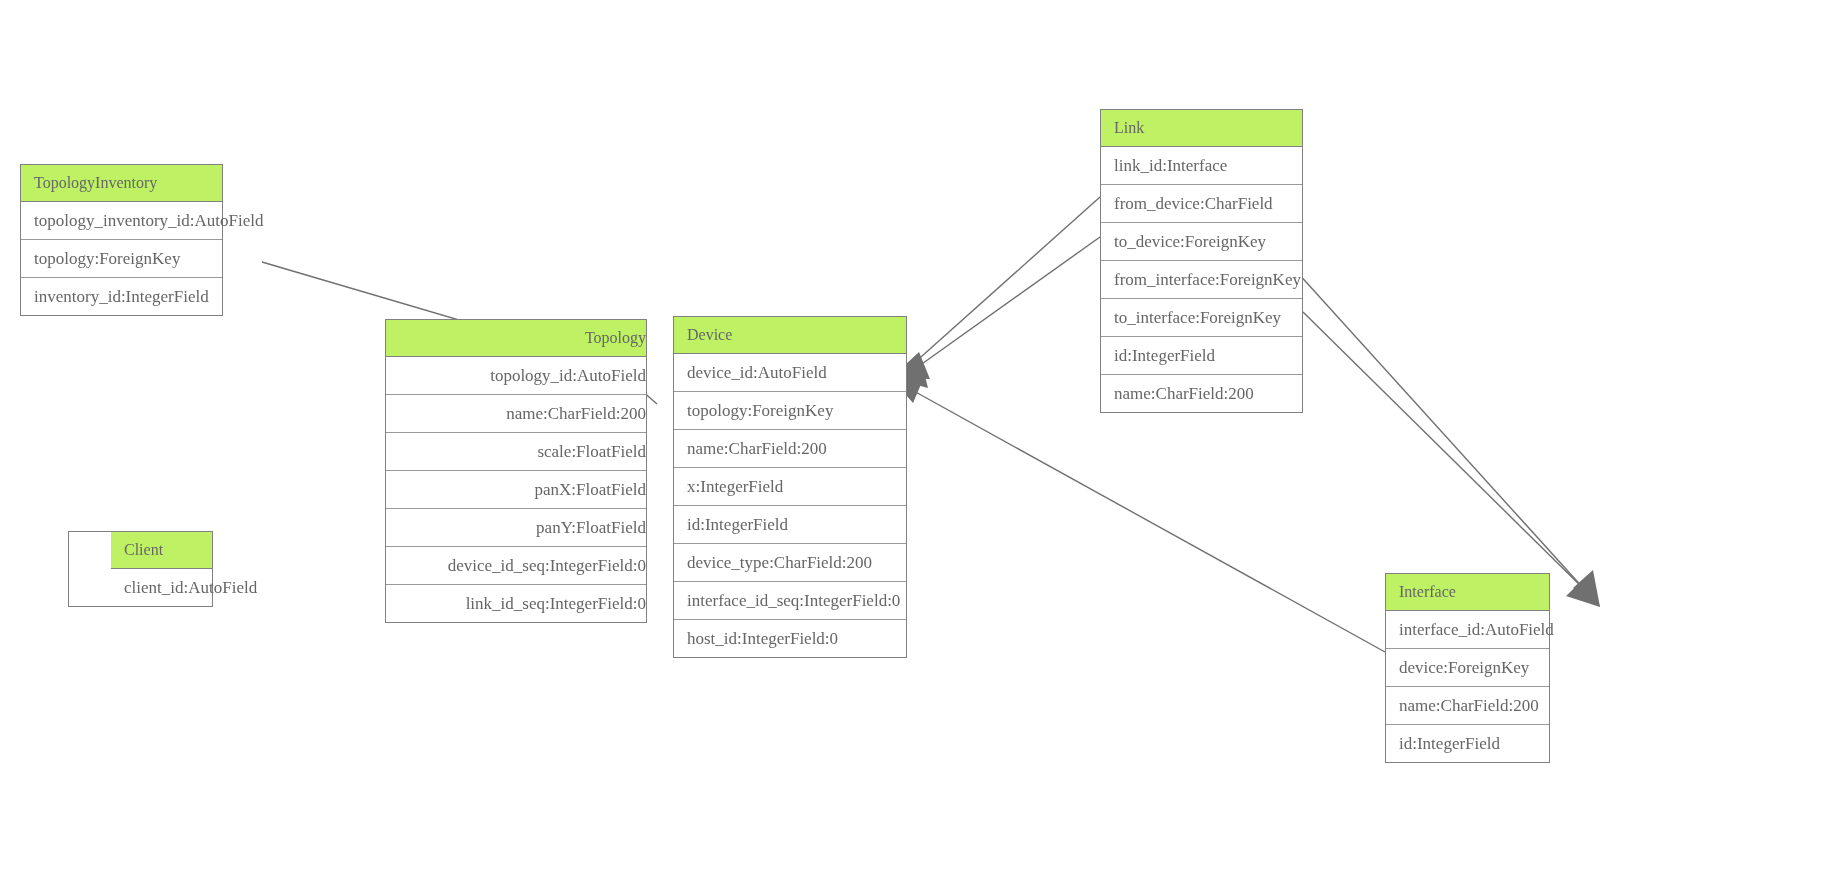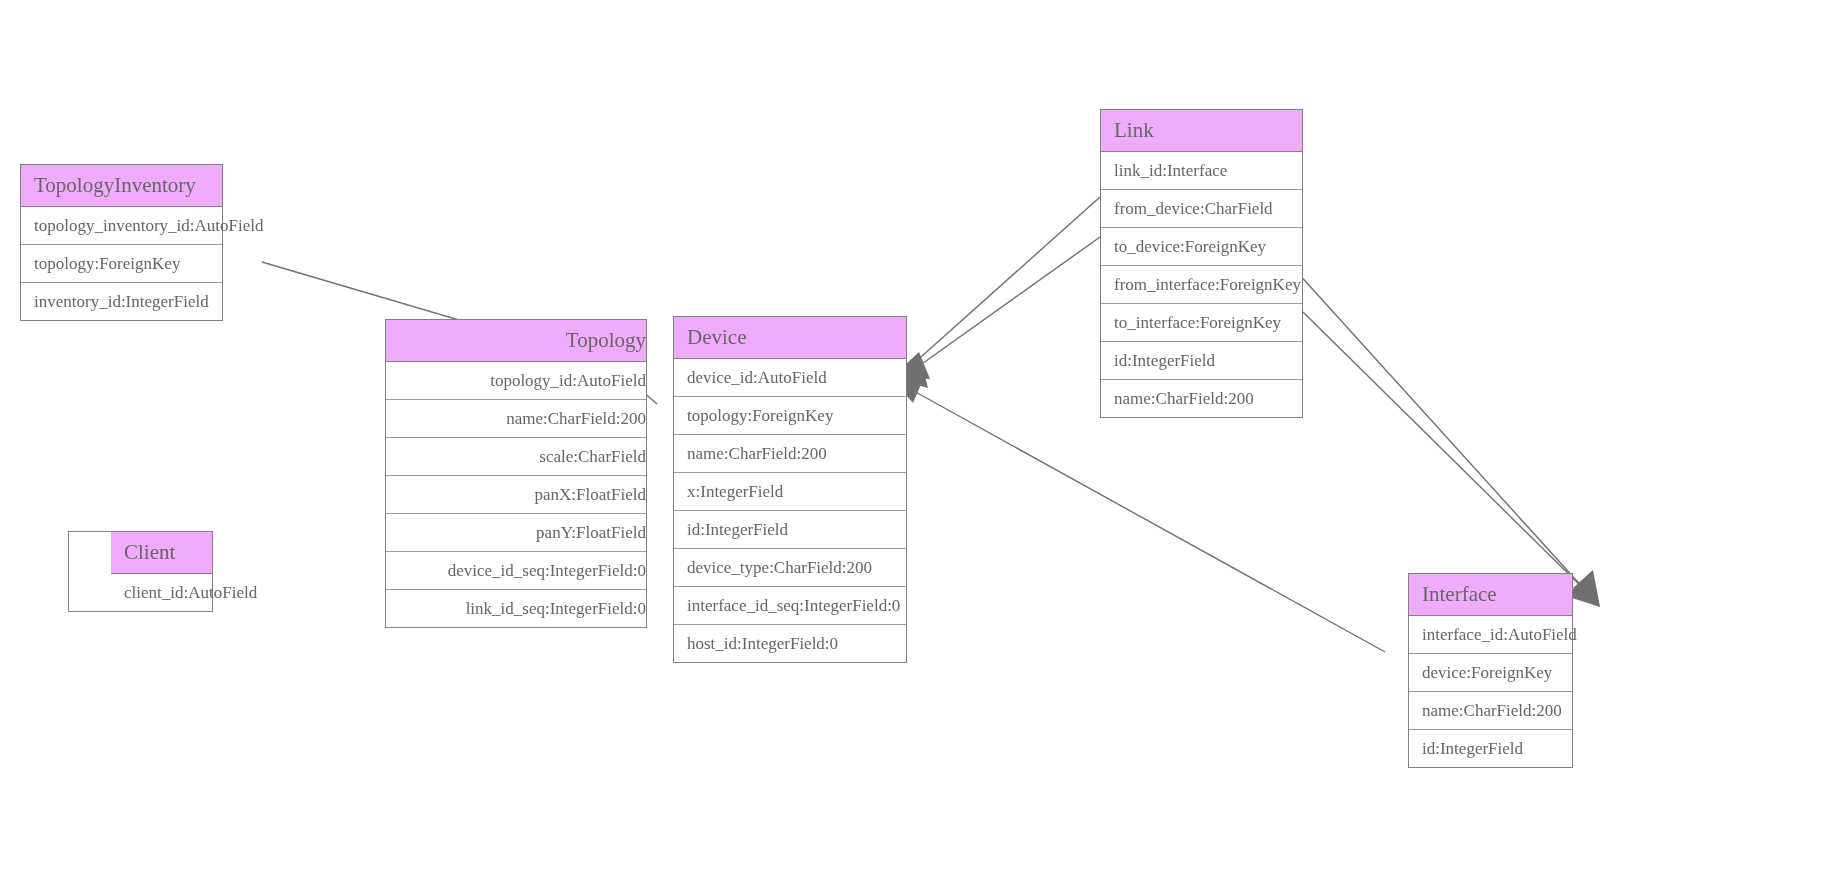--- a/index.html
+++ b/index.html
@@ -26,24 +26,24 @@
   }
   .entity {
     position: absolute;
     box-sizing: border-box;
     border: 1px solid #808080;
     background: #ffffff;
     z-index: 5;
   }
   .entity-header {
     box-sizing: border-box;
-    background: #f0abfc;
+    background: #bef264;
     border-bottom: 1px solid #808080;
     color: #666666;
-    font-size: 21px;
+    font-size: 16px;
     line-height: 1;
     padding: 10px 0 10px 13px;
     white-space: nowrap;
   }
   .entity-field {
     box-sizing: border-box;
     border-top: 1px solid #9a9a9a;
     color: #666666;
     font-size: 17px;
     line-height: 1;
@@ -102,21 +102,21 @@
     <div class="entity-header">TopologyInventory</div>
     <div class="entity-field first">topology_inventory_id:AutoField</div>
     <div class="entity-field">topology:ForeignKey</div>
     <div class="entity-field">inventory_id:IntegerField</div>
   </div>
 
   <div class="entity" style="left:385px; top:319px; width:262px;text-align:right;">
     <div class="entity-header">Topology</div>
     <div class="entity-field first">topology_id:AutoField</div>
     <div class="entity-field">name:CharField:200</div>
-    <div class="entity-field">scale:CharField</div>
+    <div class="entity-field">scale:FloatField</div>
     <div class="entity-field">panX:FloatField</div>
     <div class="entity-field">panY:FloatField</div>
     <div class="entity-field">device_id_seq:IntegerField:0</div>
     <div class="entity-field">link_id_seq:IntegerField:0</div>
   </div>
 
   <div class="entity" style="left:657px; top:316px; width:234px;margin-left:16px;">
     <div class="entity-header">Device</div>
     <div class="entity-field first">device_id:AutoField</div>
     <div class="entity-field">topology:ForeignKey</div>
@@ -132,21 +132,21 @@
     <div class="entity-header">Link</div>
     <div class="entity-field first">link_id:Interface</div>
     <div class="entity-field">from_device:CharField</div>
     <div class="entity-field">to_device:ForeignKey</div>
     <div class="entity-field">from_interface:ForeignKey</div>
     <div class="entity-field">to_interface:ForeignKey</div>
     <div class="entity-field">id:IntegerField</div>
     <div class="entity-field">name:CharField:200</div>
   </div>
 
-  <div class="entity" style="left:1385px; top:573px; width:165px;margin-left:23px;">
+  <div class="entity" style="left:1385px; top:573px; width:165px;">
     <div class="entity-header">Interface</div>
     <div class="entity-field first">interface_id:AutoField</div>
     <div class="entity-field">device:ForeignKey</div>
     <div class="entity-field">name:CharField:200</div>
     <div class="entity-field">id:IntegerField</div>
   </div>
 
   <div class="entity" style="left:68px; top:531px; width:145px;padding-left:42px;">
     <div class="entity-header">Client</div>
     <div class="entity-field first">client_id:AutoField</div>

